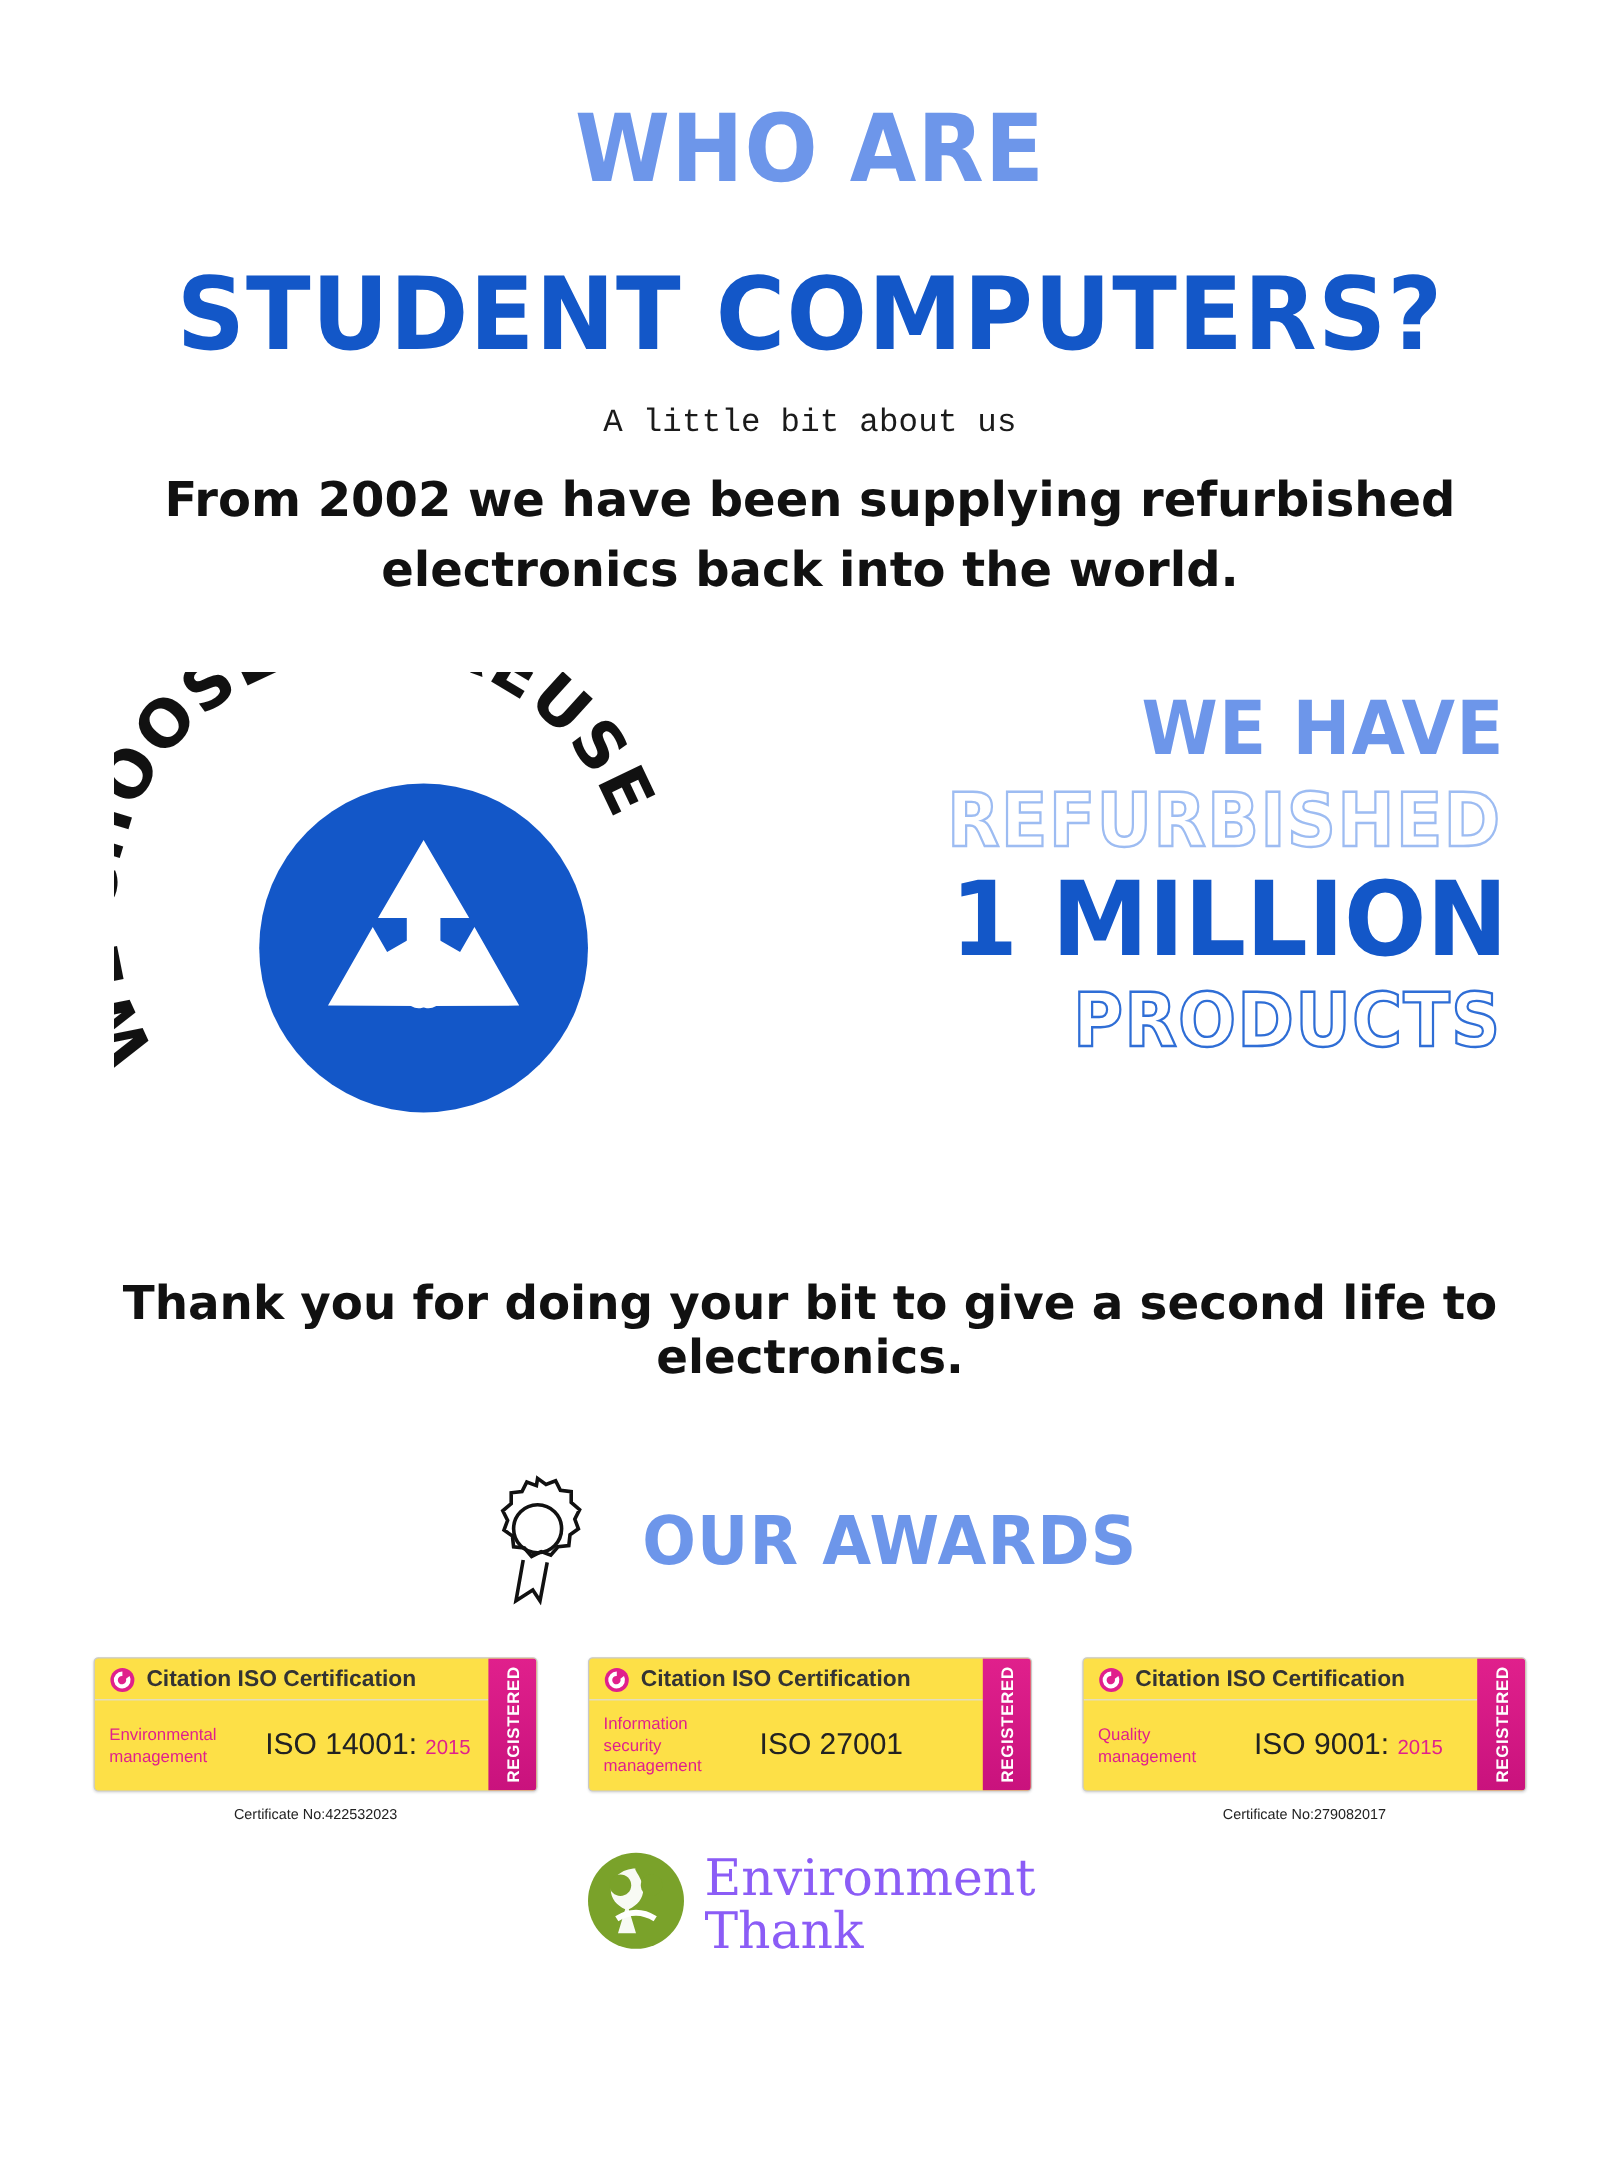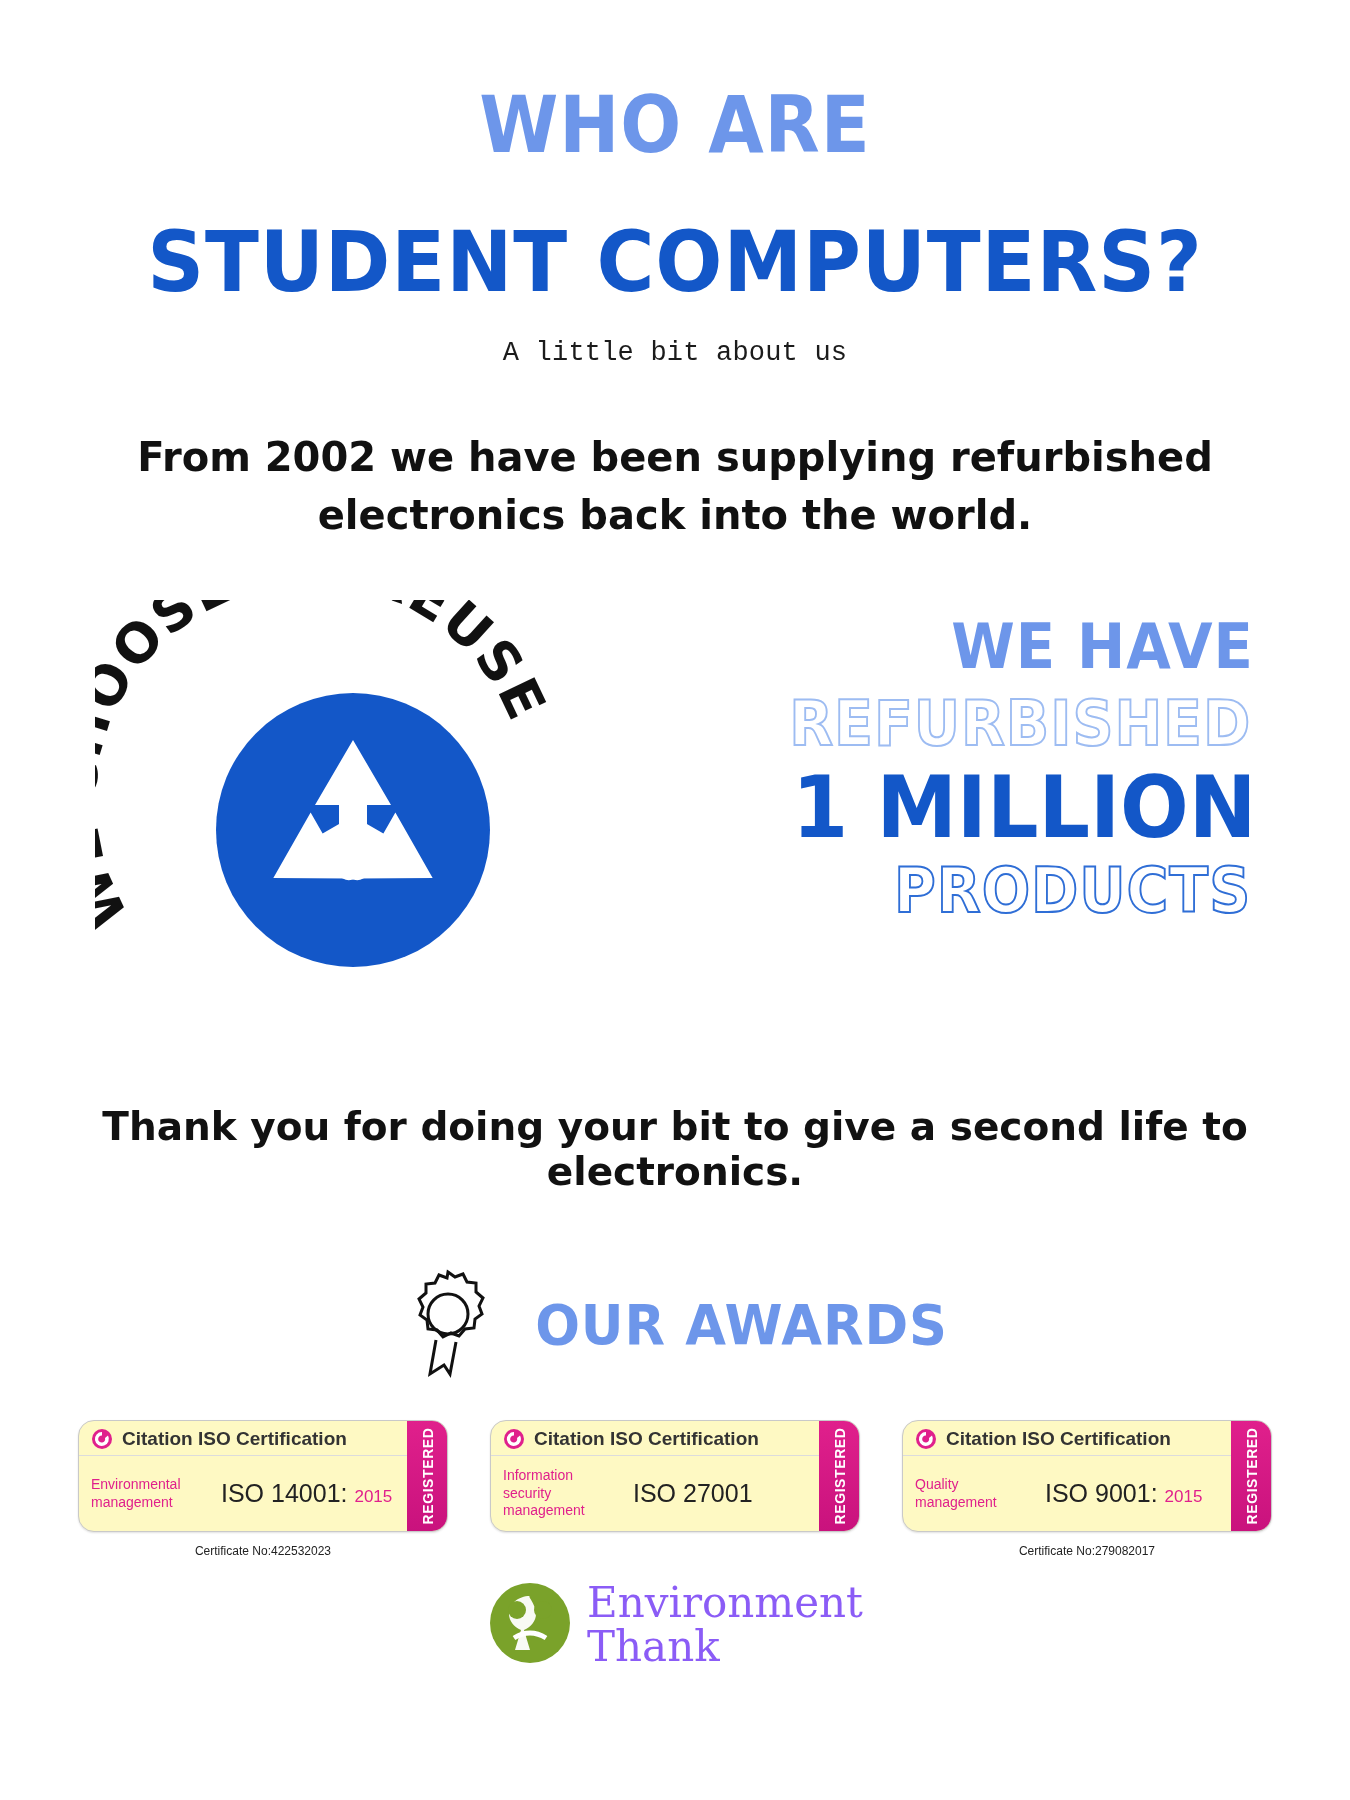--- a/index.html
+++ b/index.html
@@ -52,21 +52,21 @@
   .subhead {
     margin-top: 34px;
     font-size: 27px;
     color: #1b1b1b;
     font-family: Liberation Mono, monospace;
     letter-spacing: 0.2px;
   }
 
   
   .intro {
-    margin: 60px auto 0 auto;
+    margin: 20px auto 0 auto;
     width: 1120px;
     text-align: center;
     font-family: "DejaVu Sans", sans-serif;
     font-weight: 700;
     font-size: 40px;
     line-height: 1.45;
     color: #111111;
   }
 
   
@@ -167,23 +167,23 @@
     align-items: flex-start;
     gap: 42px;
   }
   .cert {
     width: 370px;
   }
   .cert-badge {
     display: flex;
     height: 110px;
     border: 1px solid #c9c9c9;
-    border-radius: 16px;
+    border-radius: 4px;
     overflow: hidden;
-    background: #fef9c3;
+    background: #fde047;
     box-shadow: 0 1px 2px rgba(0,0,0,0.12);
   }
   .cert-main {
     flex: 1;
     display: flex;
     flex-direction: column;
     min-width: 0;
   }
   .cert-top {
     display: flex;

